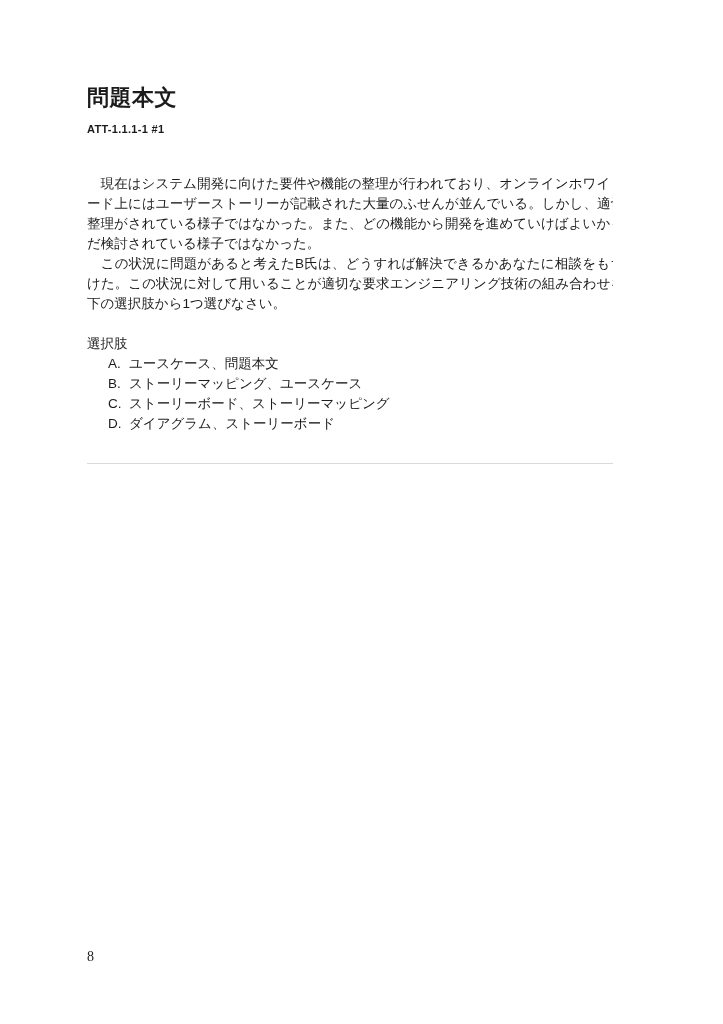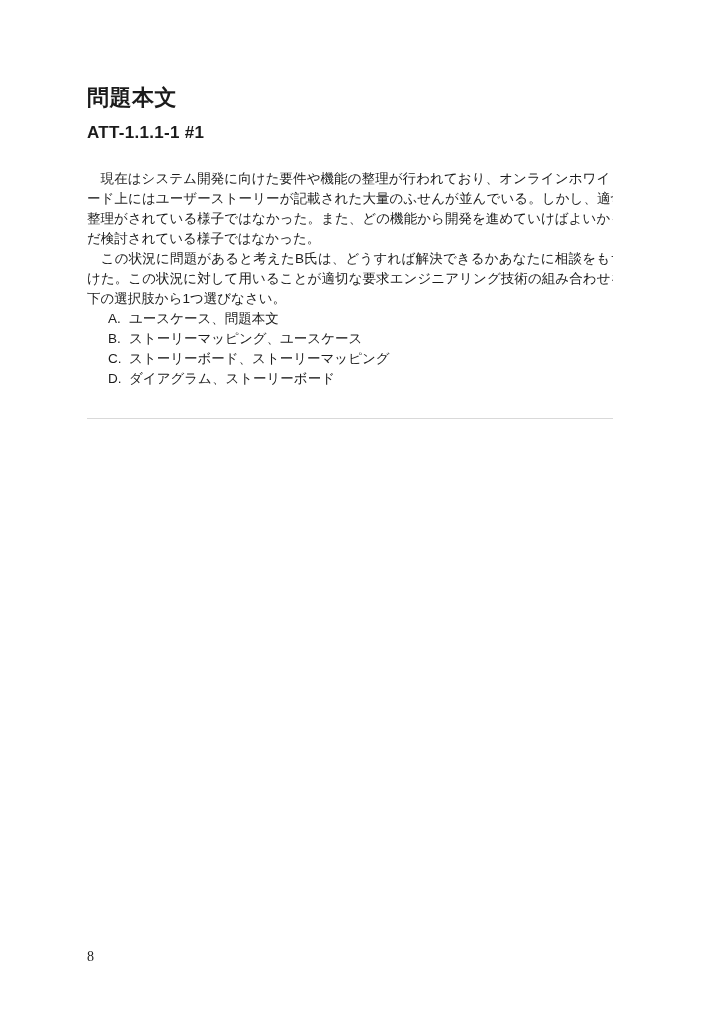--- a/index.html
+++ b/index.html
@@ -24,24 +24,24 @@
     width: 551px;
   }
   .doc-title {
     font-size: 22px;
     font-weight: bold;
     line-height: 1.25;
     margin: 0 0 11px 0;
     letter-spacing: 0.5px;
   }
   .question-id {
-    font-size: 17px;
+    font-size: 11px;
     font-weight: bold;
     line-height: 1.2;
-    margin: 0 0 26px 0;
+    margin: 0 0 38px 0;
     letter-spacing: 0.3px;
   }
   .body-text p {
     font-size: 13.5px;
     line-height: 20px;
     margin: 0;
     text-align: justify;
   }
   .choices-label {
     font-size: 13.5px;
@@ -88,20 +88,21 @@
 
     <h1 class="doc-title">問題本文</h1>
 
     <h2 class="question-id">ATT-1.1.1-1 #1</h2>
 
     <div class="body-text">
       <p>　現在はシステム開発に向けた要件や機能の整理が行われており、オンラインホワイトボード上にはユーザーストーリーが記載された大量のふせんが並んでいる。しかし、適切に整理がされている様子ではなかった。また、どの機能から開発を進めていけばよいかもまだ検討されている様子ではなかった。</p>
       <p>　この状況に問題があると考えたB氏は、どうすれば解決できるかあなたに相談をもちかけた。この状況に対して用いることが適切な要求エンジニアリング技術の組み合わせを以下の選択肢から1つ選びなさい。</p>
     </div>
 
+    <p class="choices-label">選択肢</p>
 
     <ul class="choices">
       <li class="choice">
         <span class="choice-letter">A.</span>
         <span class="choice-text">ユースケース、問題本文</span>
       </li>
       <li class="choice">
         <span class="choice-letter">B.</span>
         <span class="choice-text">ストーリーマッピング、ユースケース</span>
       </li>

